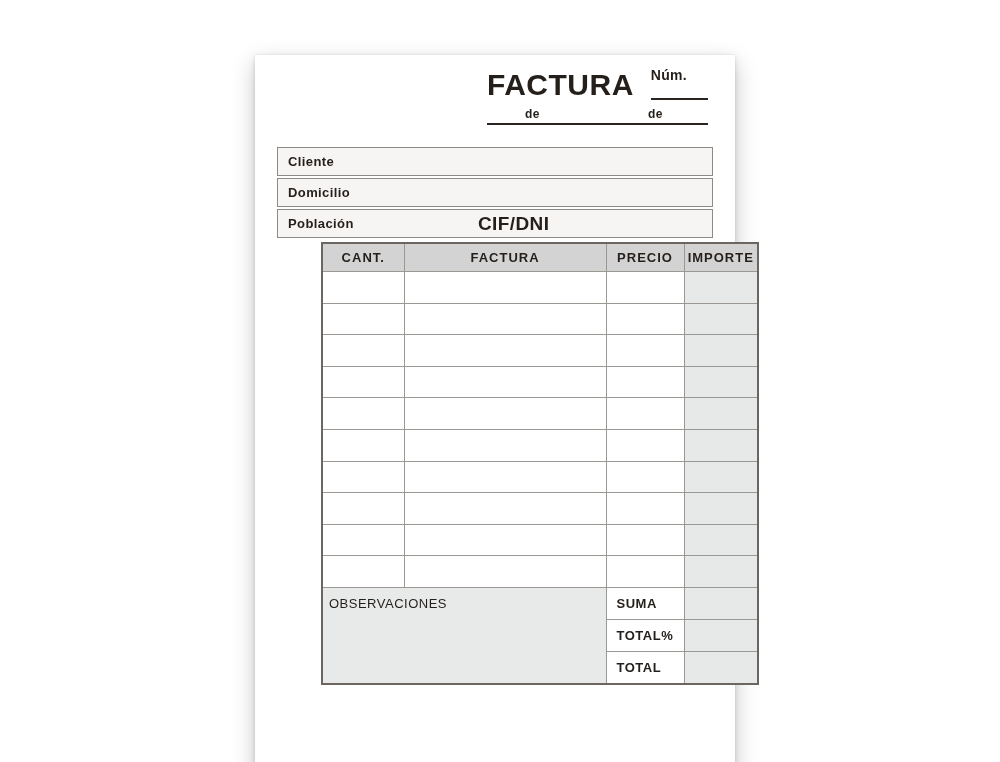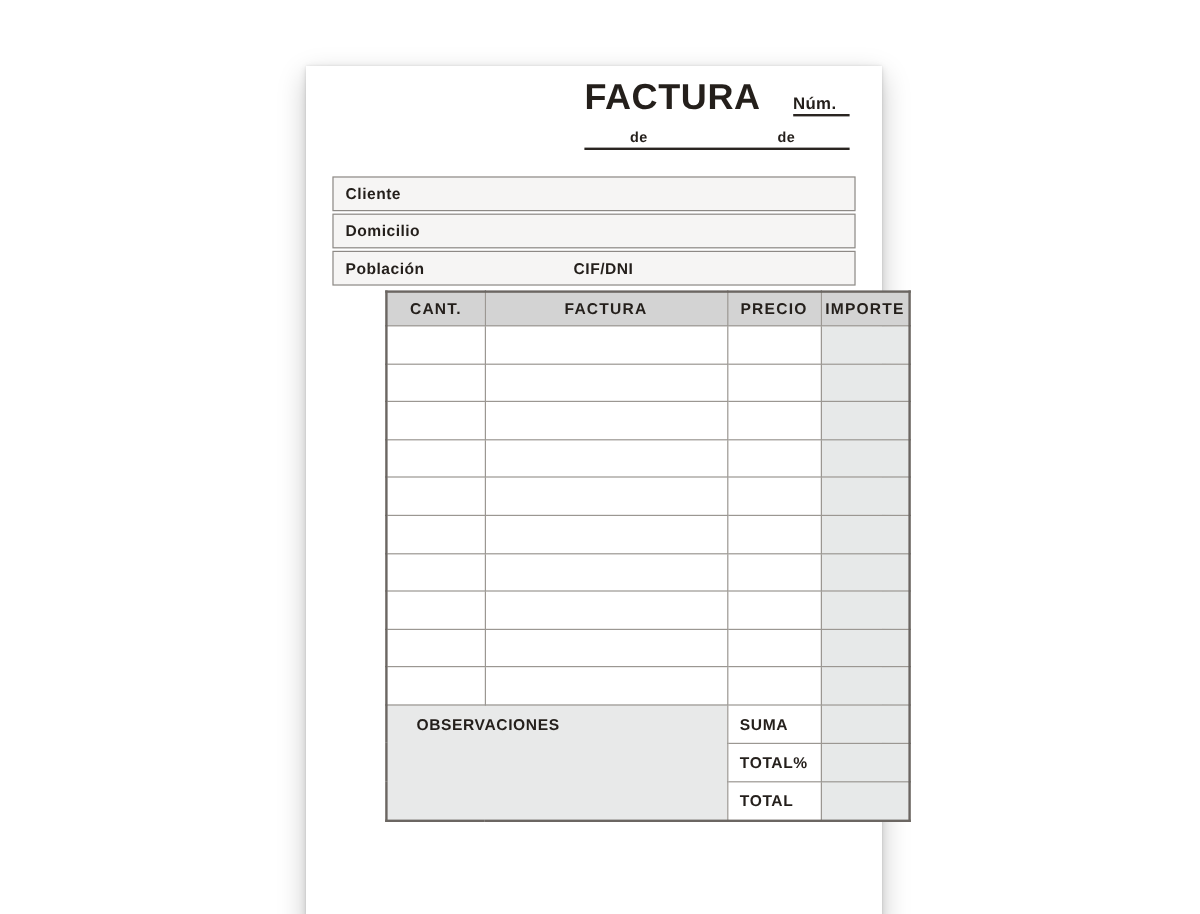--- a/index.html
+++ b/index.html
@@ -23,56 +23,56 @@
   .paper{
     position:absolute;left:255px;top:55px;width:480px;height:720px;
     background:#ffffff;
     box-shadow:0 8px 22px rgba(0,0,0,.22), 0 2px 6px rgba(0,0,0,.12), 0 0 2px rgba(0,0,0,.08);
   }
   
   .doc-header{position:absolute;left:232px;top:12px;width:221px;}
   .title-row{display:flex;align-items:flex-end;}
   .title{font-size:30px;font-weight:bold;letter-spacing:.5px;line-height:1;white-space:nowrap;}
   .num-box{
-    flex:1;margin-left:27px;border-bottom:2px solid var(--line-dark);
-    font-size:14px;font-weight:bold;letter-spacing:.3px;padding-bottom:1px;
+    flex:1;margin-left:17px;border-bottom:2px solid var(--line-dark);
+    font-size:14px;font-weight:bold;letter-spacing:.3px;padding-bottom:15px;
   }
   .date-row{
     position:absolute;left:232px;top:51px;width:221px;height:17px;
     border-bottom:2px solid var(--line-dark);
   }
   .date-row .de{position:absolute;bottom:2px;font-size:12px;font-weight:bold;letter-spacing:.3px;}
   .de-1{left:38px}
   .de-2{left:161px}
   
   .fields{position:absolute;left:22px;top:92px;width:436px;}
   .field-row{
     box-sizing:border-box;height:29px;margin-bottom:2px;position:relative;
     border:1px solid #8d8985;background:var(--field-row-bg);
     display:flex;align-items:center;padding:0 10px;
   }
   .field-label{font-size:13px;font-weight:bold;letter-spacing:.4px;}
-  .cif{position:absolute;left:200px;font-size:13px;font-weight:bold;letter-spacing:.4px;}
+  .cif{position:absolute;left:200px;font-size:19px;font-weight:bold;letter-spacing:.4px;}
   
   .items{position:absolute;left:22px;top:187px;width:436px;margin-left:44px;}
   table.grid{
     border-collapse:collapse;table-layout:fixed;width:436px;
     border:2px solid var(--border-outer);
   }
   .grid th,.grid td{border:1px solid var(--border-mid);padding:0;}
   .grid thead th{
     height:27px;background:var(--header-bg);
     font-size:13px;font-weight:bold;letter-spacing:1px;text-align:center;
   }
   .grid tbody td{height:30.6px;background:#fff;}
   .grid td.importe{background:var(--importe-col-bg);}
   .grid tfoot td{height:31px;background:#fff;}
   .grid td.obs{
     background:var(--observations-bg);vertical-align:top;
-    padding:8px 24px;font-size:13px;font-weight:bold;letter-spacing:.5px;
+    padding:8px 6px;font-size:13px;font-weight:normal;letter-spacing:.5px;
   }
   .sum-flex{
     display:flex;justify-content:space-between;align-items:center;
     padding:0 14px 0 10px;font-size:13px;font-weight:bold;letter-spacing:.5px;text-align:right;
   }
 </style>
 </head>
 <body>
 
 <div class="paper">

